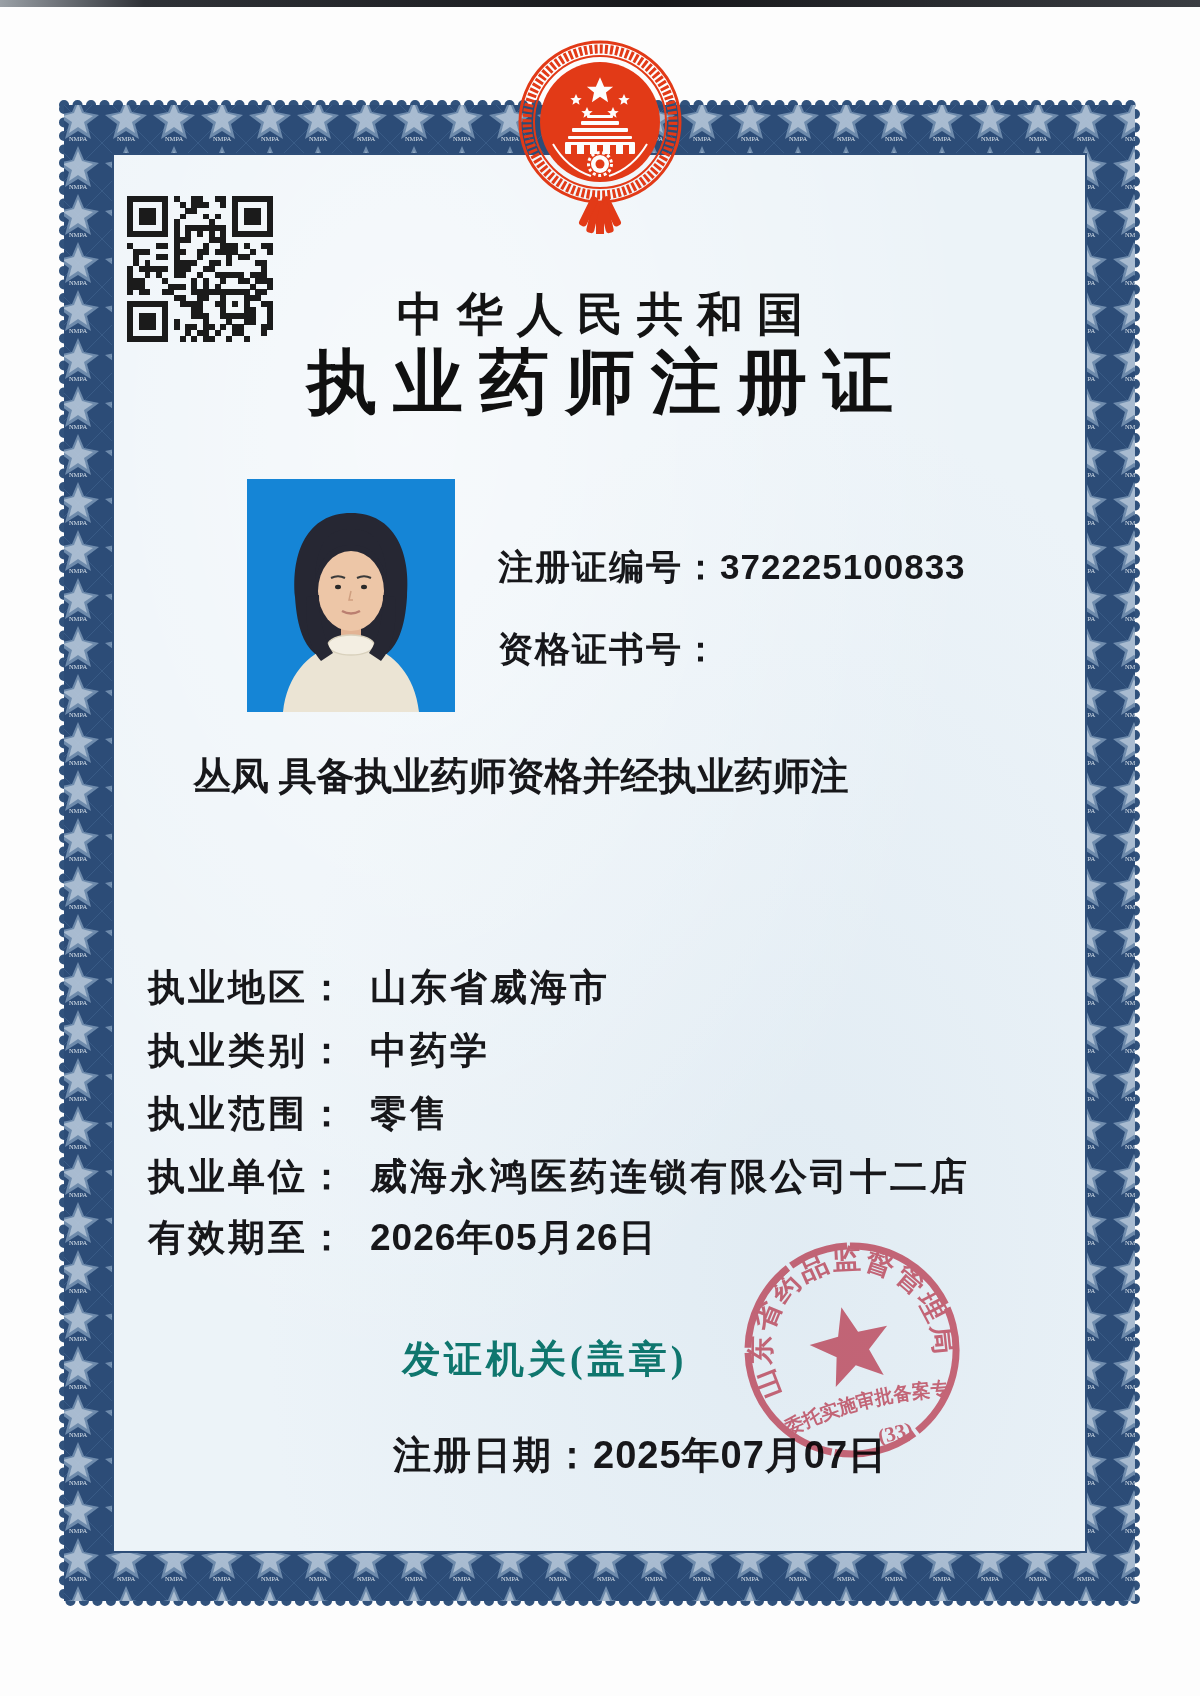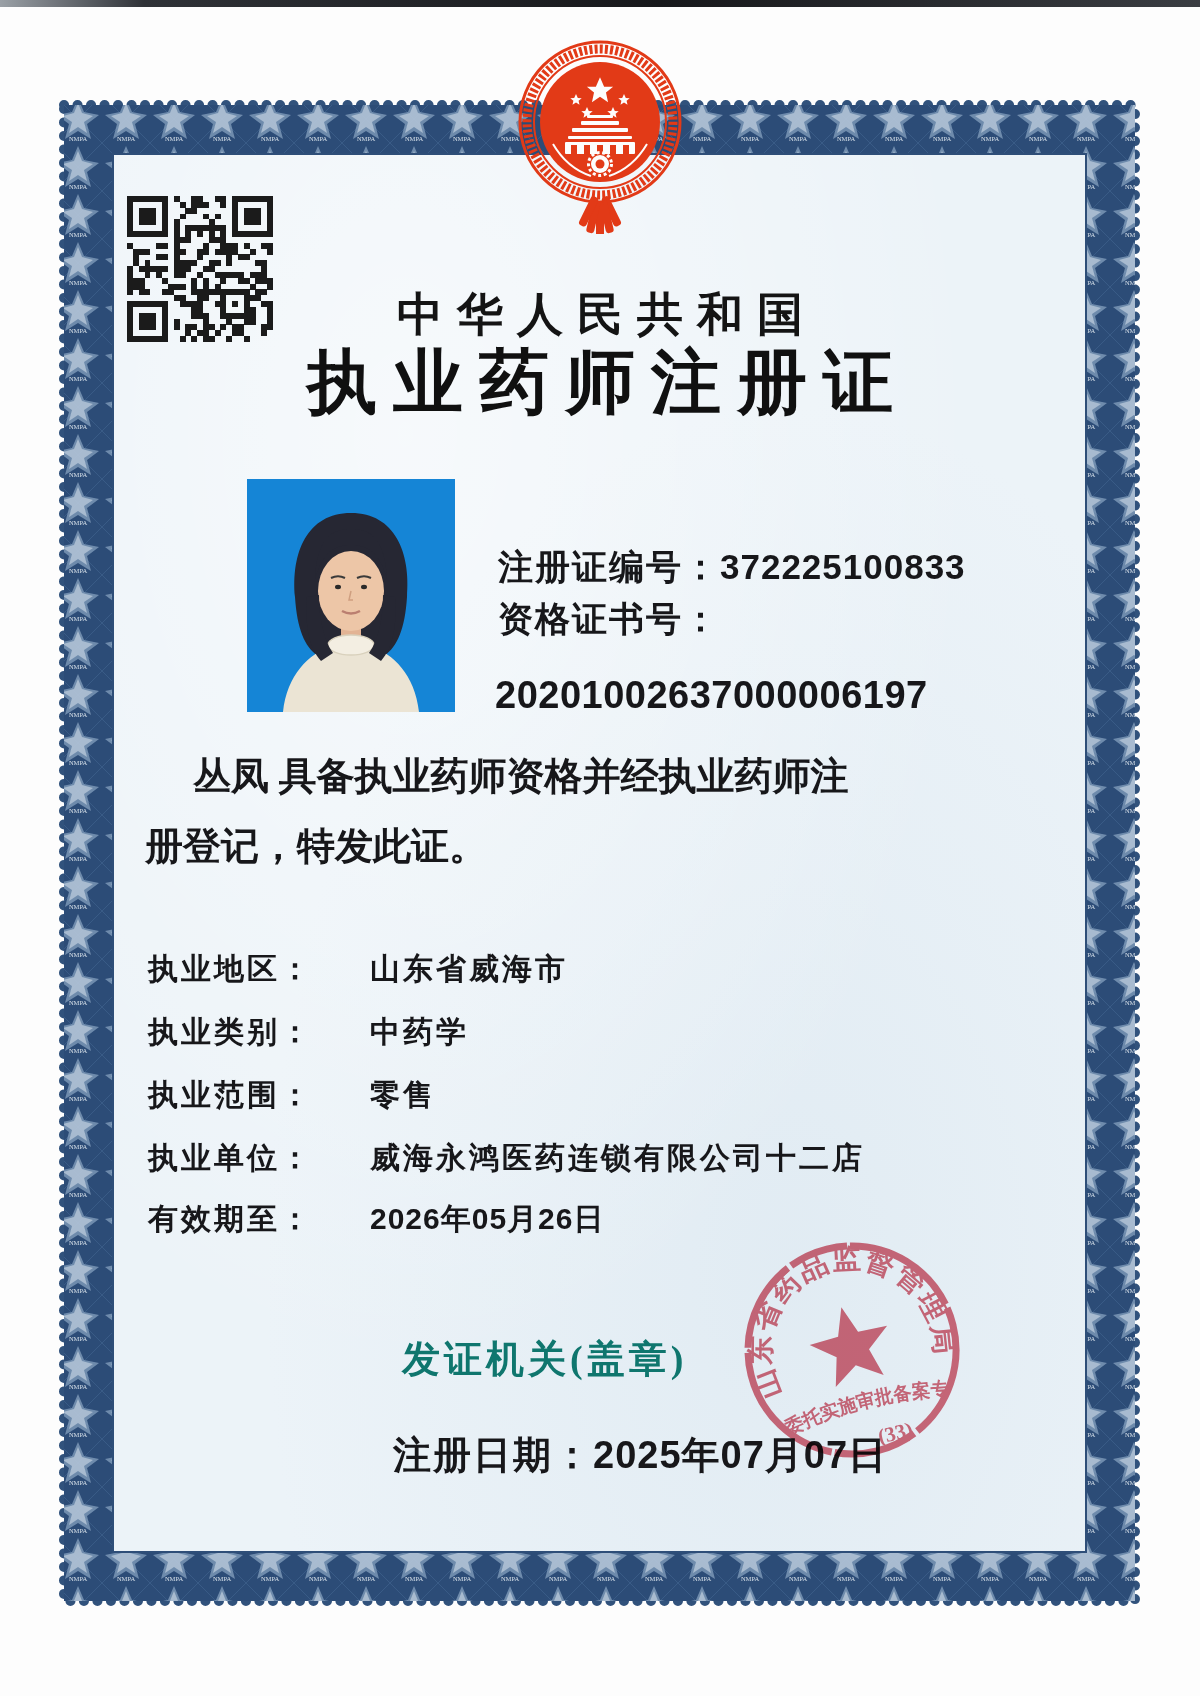--- a/index.html
+++ b/index.html
@@ -16,21 +16,21 @@
                      radial-gradient(ellipse at 70% 80%, rgba(214,228,238,.5), rgba(255,255,255,0) 55%);}
   .title1{left:0;top:284px;width:1200px;text-align:center;font-size:46px;font-weight:700;
           letter-spacing:14px;padding-left:14px;box-sizing:border-box;color:#141414;}
   .title2{left:0;top:336px;width:1200px;text-align:center;font-size:70px;font-weight:700;
           letter-spacing:16px;padding-left:16px;box-sizing:border-box;color:#101010;}
   .cert-line{font-weight:700;font-size:35px;letter-spacing:2px;color:#17171a;}
   .num{font-family:"Liberation Sans", sans-serif;font-weight:700;letter-spacing:1px;color:#17171a;}
   #qual-number{left:495px;top:674px;font-size:38px;letter-spacing:0.5px;}
   #statement{left:145px;top:741px;width:840px;font-size:38px;line-height:70px;font-weight:700;color:#17171a;}
   #statement .indent{padding-left:48px;}
-  .row{left:148px;height:46px;font-size:30px;font-weight:700;color:#17171a;white-space:nowrap;}
+  .row{left:148px;height:46px;font-size:37px;font-weight:700;color:#17171a;white-space:nowrap;margin-top:14px;}
   .row .lbl{display:inline-block;width:222px;letter-spacing:3px;}
   .row .val{letter-spacing:3px;}
   .row .val.num-mix{font-family:"Liberation Sans", sans-serif;letter-spacing:1px;}
   #issuer{left:402px;top:1334px;font-size:38px;font-weight:700;letter-spacing:4px;color:#0f766e;}
   #regdate{left:393px;top:1430px;font-size:38px;font-weight:700;letter-spacing:2px;color:#17171a;white-space:nowrap;}
   #regdate .num{font-size:38px;}
   #seal-svg{left:722px;top:1220px;mix-blend-mode:multiply;opacity:.92;}
   svg text{font-family:"Liberation Serif", serif;}
 </style>
 </head>
@@ -439,26 +439,24 @@
     <ellipse cx="117" cy="108" rx="3" ry="2.2" fill="#2a2a2a"></ellipse>
     <path d="M104,112 L102,121 L106,121" stroke="#cf9f80" stroke-width="1.5" fill="none"></path>
     <path d="M95,132 Q104,137 113,132" stroke="#bb7f70" stroke-width="2.5" fill="none"></path>
     <path d="M60,118 C58,148 62,168 74,182 L86,174 C76,160 72,138 72,116 Z" fill="#262733"></path>
     <path d="M148,118 C150,148 146,168 134,182 L122,174 C132,160 136,138 136,116 Z" fill="#262733"></path>
   </svg>
 
   <div class="abs cert-line" style="left:498px;top:520px;margin-top:24px;">
     <span>注册证编号：</span><span class="num">372225100833</span>
   </div>
-  <div class="abs cert-line" style="left:498px;top:596px;">资格证书号：</div>
-  <div id="qual-number" class="abs num">20201002637000006197</div>
+  <div class="abs cert-line" style="left:498px;top:626px;">资格证书号：</div>
 
   <div id="statement" class="abs">
     <div class="indent">丛凤 具备执业药师资格并经执业药师注</div>
-    <div>册登记，特发此证。</div>
   </div>
 
   <div class="abs row" style="top:949px;">
     <span class="lbl">执业地区：</span><span class="val">山东省威海市</span>
   </div>
   <div class="abs row" style="top:1075px;">
     <span class="lbl">执业范围：</span><span class="val">零售</span>
   </div>
   <div class="abs row" style="top:1012px;">
     <span class="lbl">执业类别：</span><span class="val">中药学</span>

